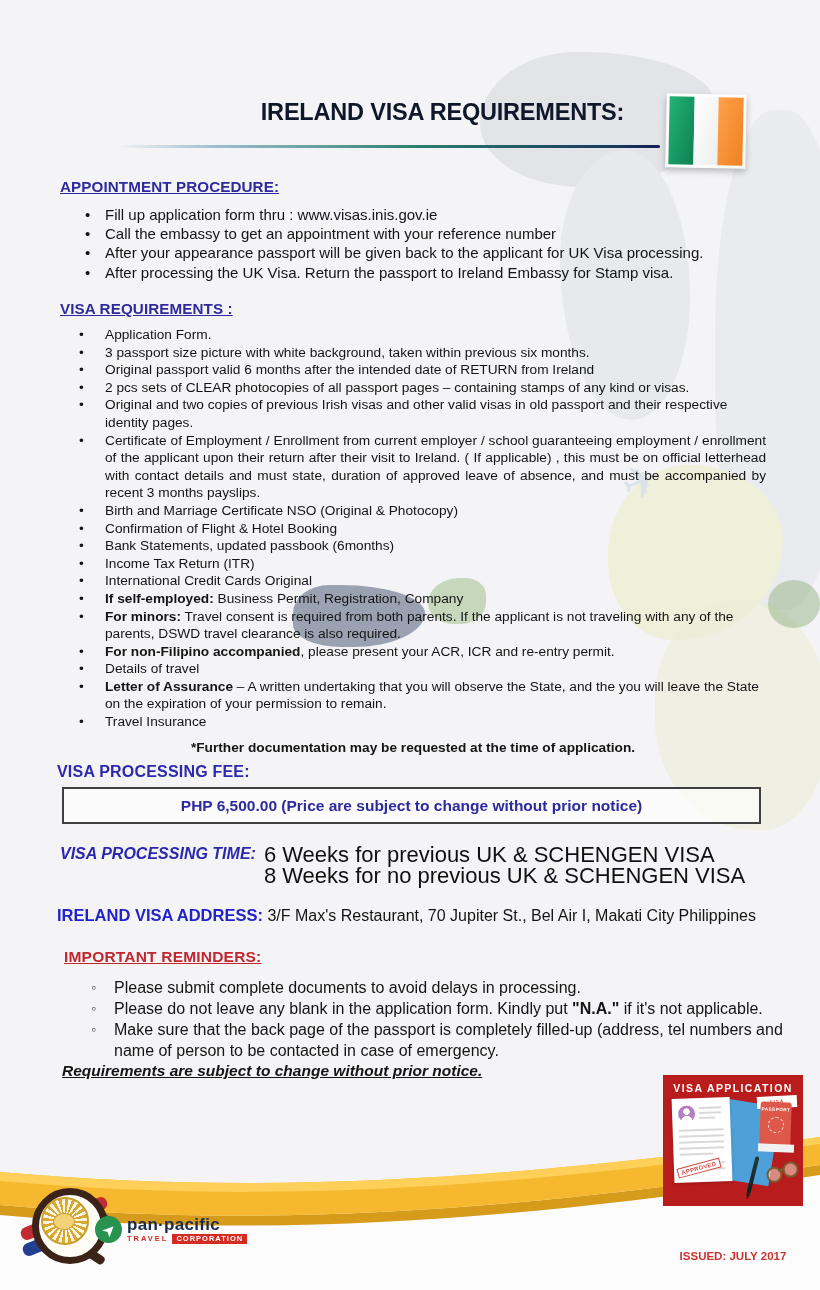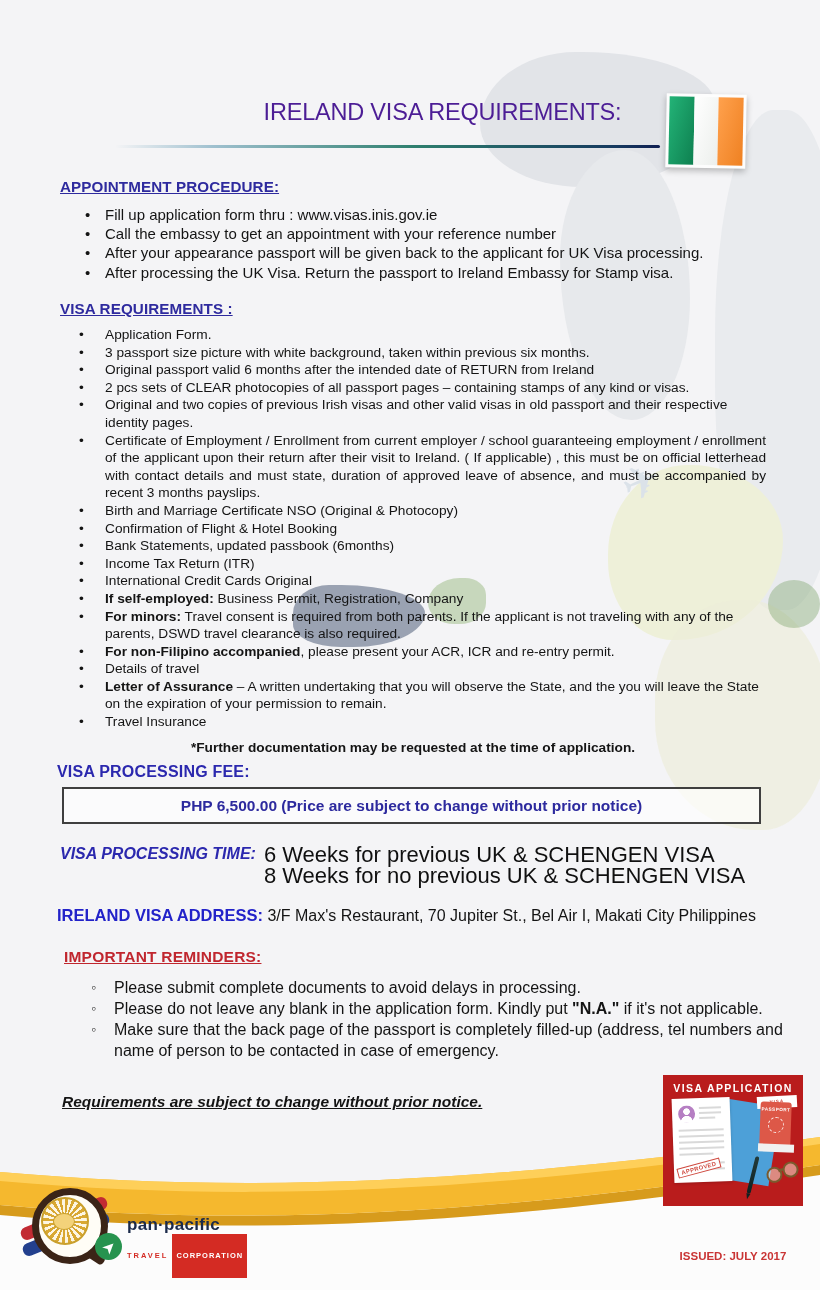--- a/index.html
+++ b/index.html
@@ -14,21 +14,21 @@
   .blob1{left:480px;top:52px;width:235px;height:135px;background:#e2e4e8;border-radius:42% 58% 55% 45%/55% 40% 62% 48%;}
   .blob2{left:560px;top:150px;width:130px;height:270px;background:#e7e9ec;border-radius:50% 50% 45% 55%/40% 55% 45% 60%;}
   .blob3{left:715px;top:110px;width:130px;height:500px;background:#e9ebee;border-radius:45%;}
   .blob4{left:608px;top:465px;width:175px;height:175px;background:#eef0d9;border-radius:46% 54% 62% 38%/52% 44% 58% 46%;}
   .blob5{left:655px;top:600px;width:175px;height:230px;background:#ecedd9;opacity:.65;border-radius:50% 50% 40% 60%/45% 55% 50% 50%;}
   .blob6{left:293px;top:585px;width:132px;height:62px;background:#3f4f6e;opacity:.5;border-radius:30% 70% 60% 40%/50% 50% 60% 40%;}
   .blob7{left:428px;top:578px;width:58px;height:46px;background:#7fa95e;opacity:.38;border-radius:60% 40% 50% 50%;}
   .blob8{left:768px;top:580px;width:52px;height:48px;background:#7ba36a;opacity:.4;border-radius:50%;}
   .plane{left:622px;top:455px;font-size:46px;color:#dbe2e9;transform:rotate(-22deg);font-family:"DejaVu Sans",sans-serif;}
   
-  .page-title{left:105px;top:99px;width:675px;text-align:center;font-size:23.5px;font-weight:normal;color:#4c1d95;letter-spacing:-.2px;z-index:1;}
+  .page-title{left:105px;top:99px;width:675px;text-align:center;font-size:23.5px;font-weight:bold;color:#0f172a;letter-spacing:-.2px;z-index:1;}
   .title-rule{left:115px;top:145px;width:545px;height:3px;z-index:1;border-radius:2px;
     background:linear-gradient(to right,rgba(150,170,200,0),#9fc0cf 18%,#2e7f6e 55%,#16395f 92%,#101f52);}
   .flag-card{left:666px;top:94px;width:80px;height:74px;background:#fdfdfd;padding:3px;box-sizing:border-box;
     box-shadow:0 3px 6px rgba(0,0,0,.25);transform:rotate(1.2deg);z-index:1;}
   .flag{display:flex;width:100%;height:100%;}
   .flag .st{flex:1;}
   .st.g{background:linear-gradient(105deg,#23b377 0%,#0e8050 100%);}
   .st.w{background:linear-gradient(105deg,#ffffff 0%,#ecefec 100%);}
   .st.o{background:linear-gradient(105deg,#ffa14d 0%,#ef8122 100%);}
   
@@ -53,21 +53,21 @@
     text-align:center;line-height:33px;color:#2d2a9e;font-weight:bold;font-size:15.5px;}
   #ptime{left:60px;top:845px;display:flex;}
   .ptime-label{font-size:16px;font-weight:bold;font-style:italic;color:#2b28ae;white-space:nowrap;}
   .ptime-lines{margin-left:8px;font-size:22px;line-height:20.5px;color:#101010;}
   #address{left:57px;top:906px;font-size:16px;width:740px;}
   .addr-label{font-weight:bold;color:#2222c9;font-size:16.5px;}
   #reminders{left:64px;top:948px;width:722px;}
   #reminders ul{margin-top:11px;font-size:16px;line-height:21px;}
   #reminders li{padding-left:50px;}
   #reminders li::before{content:"\25E6";position:absolute;left:27px;top:0;font-size:14px;color:#333;}
-  #disclaimer{left:62px;top:1093px;font-size:15.5px;font-style:italic;font-weight:bold;text-decoration:underline;color:#141414;}
+  #disclaimer{left:62px;top:1062px;font-size:15.5px;font-style:italic;font-weight:bold;text-decoration:underline;color:#141414;}
   
   #swoosh{left:0;top:1125px;z-index:2;}
   .visa-card{left:663px;top:1075px;width:140px;height:131px;background:#b91c1c;z-index:5;}
   .vc-title{margin-top:7px;text-align:center;color:#fff;font-weight:bold;font-size:10.5px;letter-spacing:1.4px;}
   .vc-art{position:relative;width:100%;height:104px;}
   .doc-blue{position:absolute;left:52px;top:8px;width:60px;height:80px;background:#4da0d8;transform:rotate(9deg);}
   .doc-white{position:absolute;left:10px;top:4px;width:58px;height:84px;background:#ffffff;transform:rotate(-2deg);box-shadow:0 1px 3px rgba(0,0,0,.18);}
   .avatar{position:absolute;left:6px;top:7px;width:17px;height:17px;border-radius:50%;
     background:radial-gradient(circle at 50% 36%,#fff 0 3px,rgba(255,255,255,0) 3.6px),
                radial-gradient(circle at 50% 95%,#fff 0 5.5px,rgba(255,255,255,0) 6px),#b67fc3;}
@@ -98,21 +98,21 @@
     background:repeating-conic-gradient(#d9a833 0 9deg,#fdf6e3 9deg 18deg);}
   .seal-core{position:absolute;left:33px;top:31px;width:20px;height:15px;border-radius:50%;background:#f3d27a;border:1px solid #caa02c;}
   .brand{left:95px;top:1216px;display:flex;align-items:center;z-index:4;}
   .brand-mark{width:27px;height:27px;border-radius:50%;background:#27934f;color:#fff;display:flex;align-items:center;justify-content:center;
     font-size:14px;font-weight:bold;transform:rotate(-0deg);}
   .brand-mark span{transform:rotate(-45deg);display:block;}
   .brand-text{margin-left:5px;line-height:1;}
   .brand-name{font-size:17px;font-weight:bold;color:#1b2a4a;letter-spacing:.3px;}
   .brand-sub{display:flex;margin-top:1px;align-items:center;}
   .brand-travel{color:#d42b23;font-size:7.5px;font-weight:bold;letter-spacing:2px;}
-  .brand-corp{margin-left:4px;background:#d42b23;color:#fff;font-size:7.5px;font-weight:bold;letter-spacing:1px;padding:18px 4px;}
+  .brand-corp{margin-left:4px;background:#d42b23;color:#fff;font-size:7.5px;font-weight:bold;letter-spacing:1px;padding:1px 4px;}
 </style>
 </head>
 <body>
 
 <div class="wm blob1"></div>
 <div class="wm blob2"></div>
 <div class="wm blob3"></div>
 <div class="wm blob4"></div>
 <div class="wm blob5"></div>
 <div class="wm blob6"></div>

